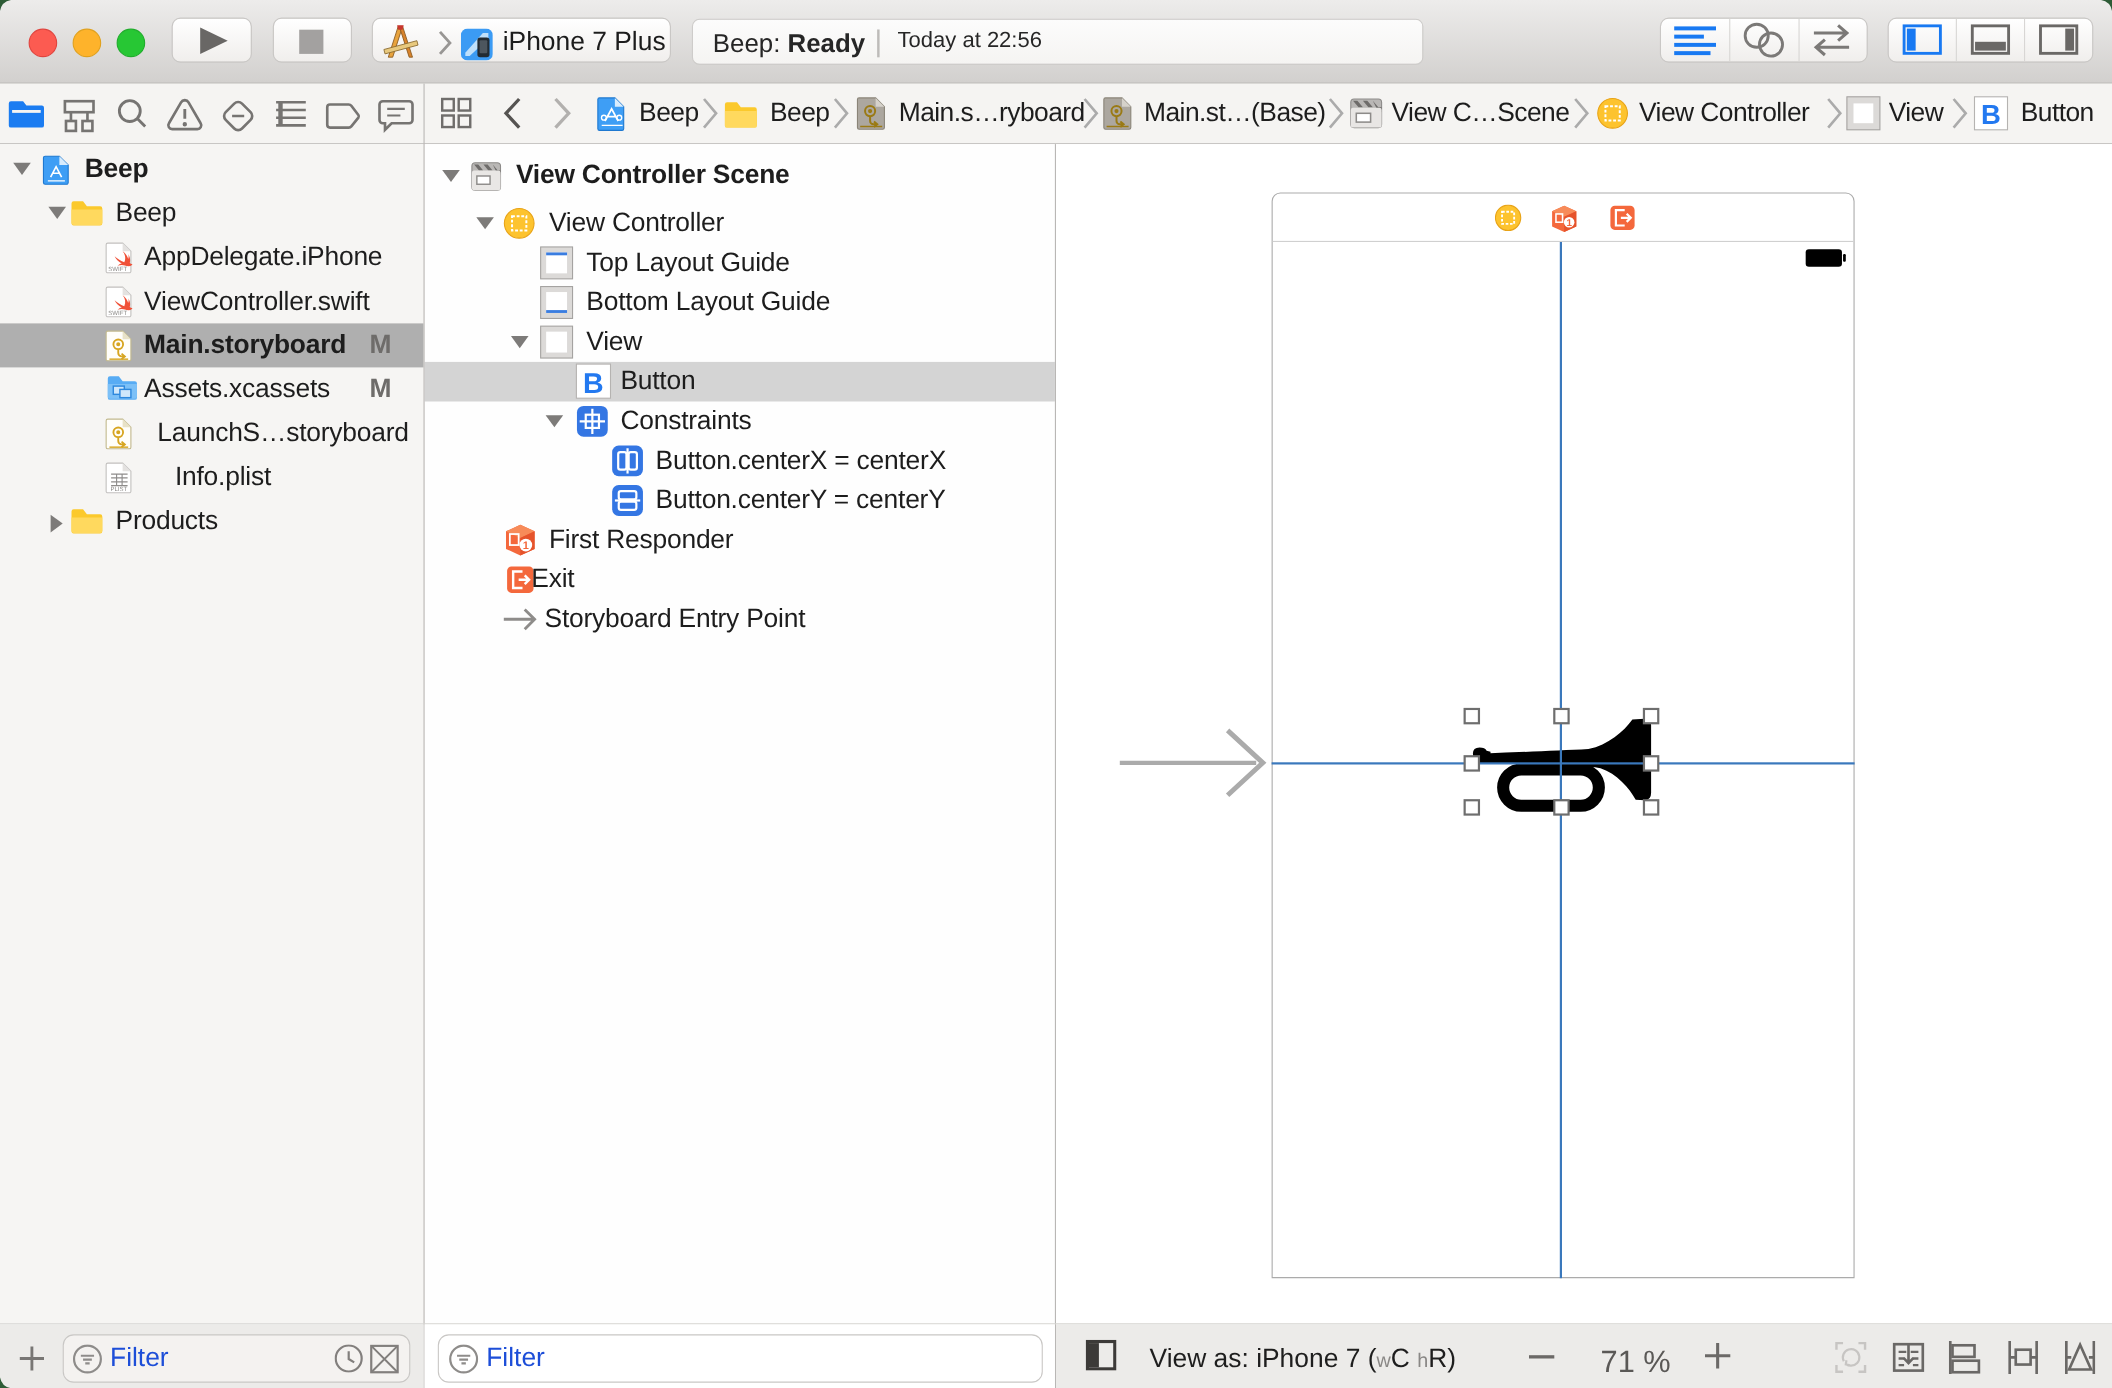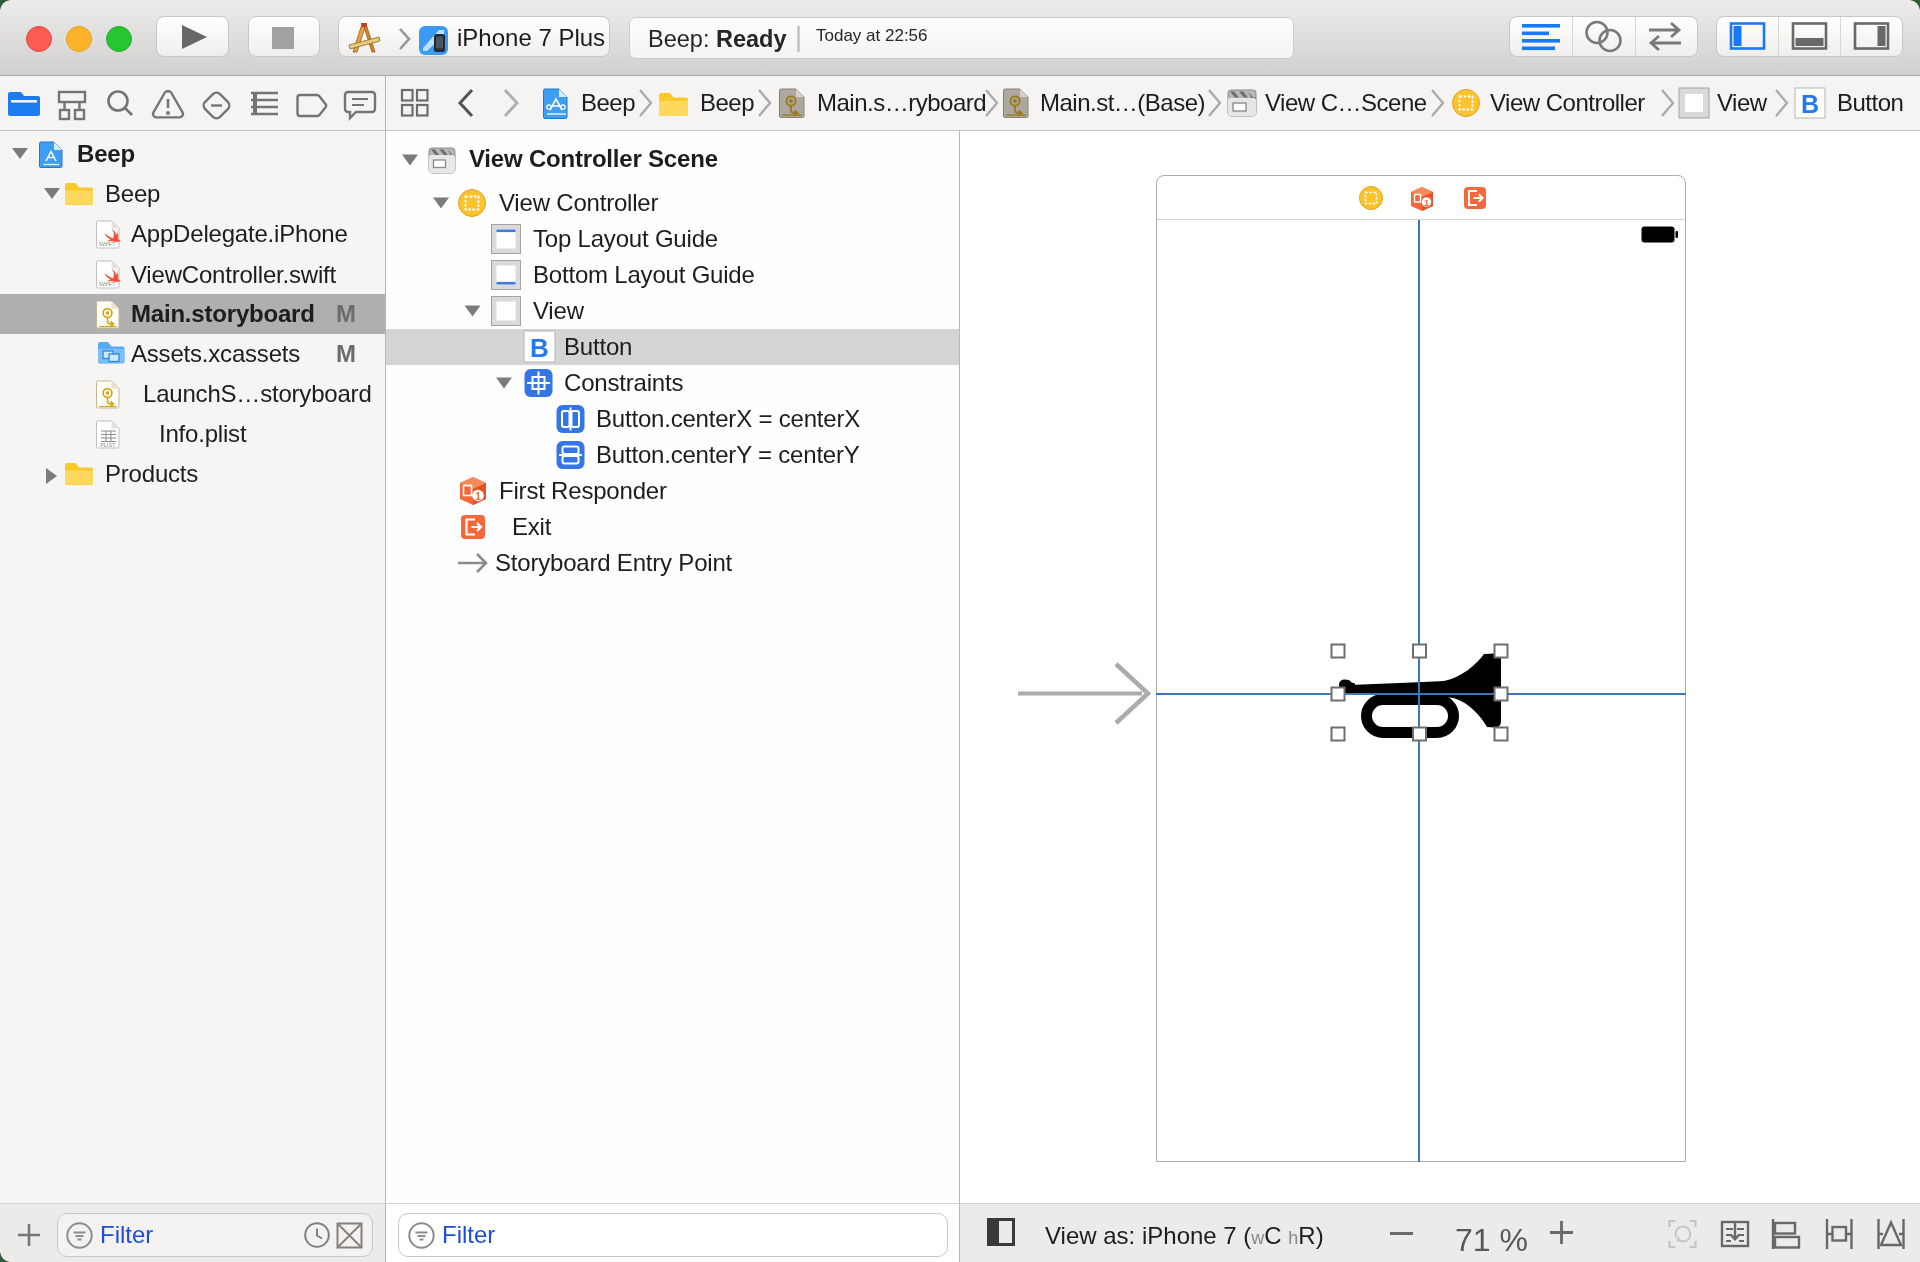--- a/index.html
+++ b/index.html
@@ -59,21 +59,21 @@
     <rect x="0" y="0" width="29" height="29" rx="6" fill="#3B9BF4"></rect>
     <path d="M4,22 L20,4 L25,4 L25,9 L8,25 L4,25 Z" fill="#BFE0FB"></path>
     <rect x="15" y="8" width="11" height="18" rx="2.5" fill="#222B33" transform="rotate(0 0 0)"></rect>
     <rect x="17" y="10.5" width="7" height="12" rx="1" fill="#4D565E"></rect>
   </svg>
   <div class="abs" style="left:457px;top:24px;font-size:24px;color:#1C1C1C;">iPhone 7 Plus</div>
 
   <div class="abs" style="left:629px;top:17px;width:665px;height:42px;border:1px solid #CECCCA;border-radius:7px;background:linear-gradient(#FCFCFC,#F5F4F2);box-sizing:border-box;"></div>
   <div class="abs" style="left:648px;top:26px;font-size:23.5px;color:#262626;">Beep: <b>Ready</b></div>
   <div class="abs" style="left:795px;top:22px;font-size:27px;color:#BDBBB9;">|</div>
-  <div class="abs" style="left:816px;top:26px;font-size:17px;color:#262626;">Today at 22:56</div>
+  <div class="abs" style="left:816px;top:26px;font-size:20px;color:#262626;">Today at 22:56</div>
 
   <div class="abs tbtn" style="left:1509px;width:189px;"></div>
   <div class="abs" style="left:1572px;top:17px;width:1px;height:39px;background:#D8D6D4;"></div>
   <div class="abs" style="left:1635px;top:17px;width:1px;height:39px;background:#D8D6D4;"></div>
   <svg class="abs" style="left:1509px;top:16px;" width="189" height="41">
 
     <g fill="#1879F2">
         <rect x="13" y="8" width="38" height="3.6"></rect>
         <rect x="13" y="15.5" width="27" height="3.6"></rect>
         <rect x="13" y="23" width="38" height="3.6"></rect>
@@ -403,21 +403,21 @@
   <div class="t" style="left:83px;top:14px;font-weight:bold;">View Controller Scene</div>
   <div class="t" style="left:113px;top:58px;">View Controller</div>
   <div class="t" style="left:147px;top:94px;">Top Layout Guide</div>
   <div class="t" style="left:147px;top:130px;">Bottom Layout Guide</div>
   <div class="t" style="left:147px;top:166px;">View</div>
   <div class="t" style="left:178px;top:202px;">Button</div>
   <div class="t" style="left:178px;top:238px;">Constraints</div>
   <div class="t" style="left:210px;top:274px;">Button.centerX = centerX</div>
   <div class="t" style="left:210px;top:310px;">Button.centerY = centerY</div>
   <div class="t" style="left:113px;top:346px;">First Responder</div>
-  <div class="t" style="left:126px;top:382px;">Exit</div>
+  <div class="t" style="left:97px;top:382px;">Exit</div>
   <div class="t" style="left:109px;top:418px;">Storyboard Entry Point</div>
 </div>
 <div id="canvas" class="abs">
 
   <div class="abs" style="left:196px;top:44px;width:530px;height:987px;border:1.5px solid #ABABAB;border-radius:8px 8px 0 0;box-sizing:border-box;background:#FFFFFF;"></div>
   <div class="abs" style="left:197px;top:88px;width:528px;height:1px;background:#D0D0D0;"></div>
 
   <svg class="abs" style="left:399px;top:55px;" width="150" height="26" viewBox="0 0 150 26">
     <circle cx="12" cy="12" r="11.5" fill="#FDC32E" stroke="#E8A317" stroke-width="1"></circle>
     <rect x="6.5" y="6.5" width="11" height="11" fill="none" stroke="#FFFFFF" stroke-width="1.7" stroke-dasharray="2.4 1.5"></rect>
@@ -501,21 +501,21 @@
   </svg>
   <div class="ftext" style="left:56px;top:17px;">Filter</div>
 </div>
 <div id="bbar-right" class="abs">
   <svg class="abs" style="left:27px;top:14px;" width="28" height="28" viewBox="0 0 28 28">
     <rect x="1.5" y="1.5" width="25" height="25" fill="none" stroke="#3C3A38" stroke-width="3"></rect>
     <rect x="3" y="3" width="9" height="22" fill="#3C3A38"></rect>
   </svg>
   <div class="abs" style="left:85px;top:18px;font-size:24px;color:#1E1E1E;white-space:nowrap;">View as: iPhone 7 (<span style="font-size:18px;color:#8A8886;">w</span>C <span style="font-size:18px;color:#8A8886;">h</span>R)</div>
   <div class="abs" style="left:430px;top:27.5px;width:23px;height:3px;background:#6B6967;"></div>
-  <div class="abs" style="left:495px;top:18px;font-size:32px;color:#5A5856;">71 %</div>
+  <div class="abs" style="left:495px;top:18px;font-size:28px;color:#5A5856;">71 %</div>
   <svg class="abs" style="left:589px;top:16px;" width="25" height="25">
       <path d="M12.5,1 v23 M1,12.5 h23" stroke="#6B6967" stroke-width="2.8"></path>
     </svg>
 
   <svg class="abs" style="left:705px;top:12px;" width="240" height="36" viewBox="0 0 240 36">
 
     <g stroke="#C7C5C3" stroke-width="2.2" fill="none">
       <path d="M4.5,11 v-6 h6 M24.5,5 h6 v6 M30.5,25 v6 h-6 M10.5,31 h-6 v-6"></path>
       <path d="M11.2,21.5 a7.5,7.5 0 1 1 6.3,4 a7.5,7.5 0 0 1 -4.2,-1.3 m0.3,-3.6 l-0.6,3.8 l3.8,0.7" stroke-width="2"></path>
     </g>

